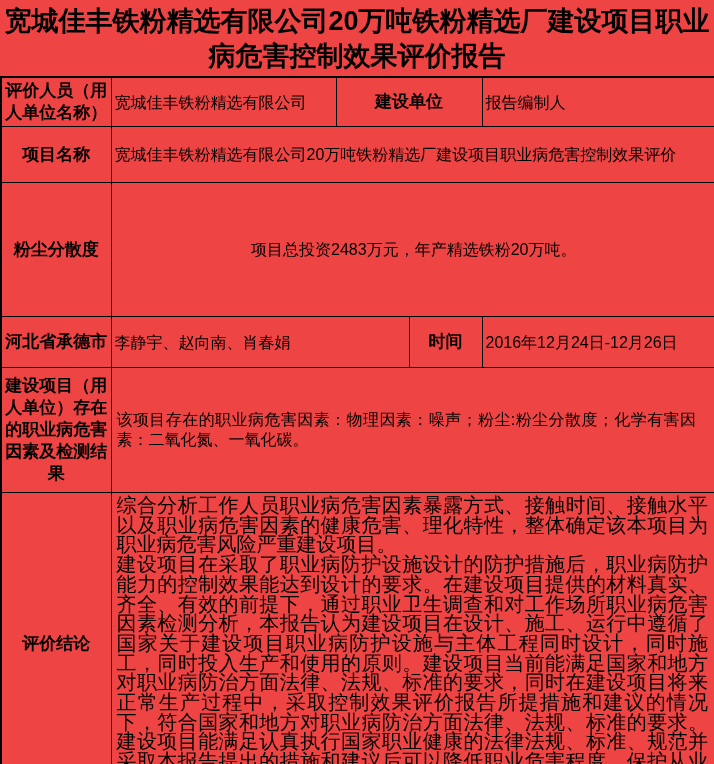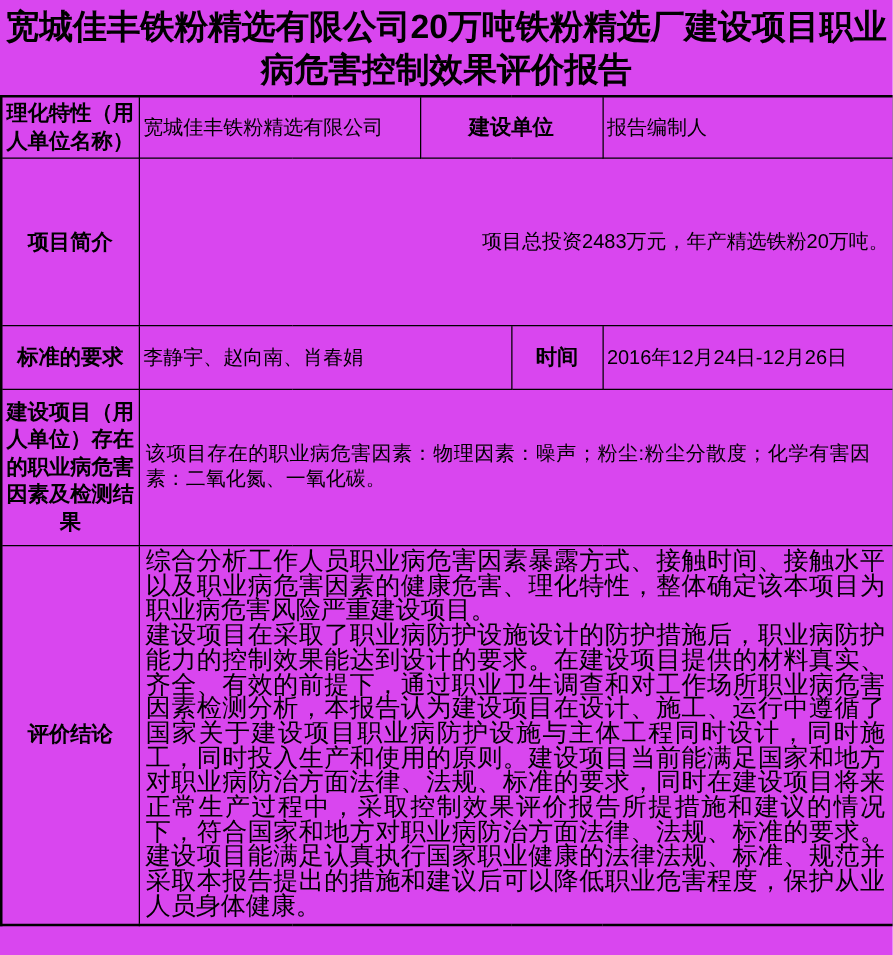--- a/index.html
+++ b/index.html
@@ -2,21 +2,21 @@
 <html><head>
 <meta charset="utf-8">
 <style>
   * { box-sizing: border-box; }
   html, body { margin: 0; padding: 0; background: #ffffff; }
   body {
     width: 714px;
     color: #000000;
     font-family: "Liberation Sans", sans-serif;
   }
-  .page { width: 714px; height: 764px; background: #d946ef; }
+  .page { width: 714px; height: 764px; background: #ef4444; }
   .doc-title {
     margin: 0;
     padding: 4px 2px 2px 2px;
     font-size: 27px;
     font-weight: bold;
     line-height: 35px;
     text-align: center;
     color: #000000;
   }
   table.report-table {
@@ -35,21 +35,21 @@
     word-break: break-all;
   }
   td.lbl {
     font-weight: bold;
     font-size: 17px;
     text-align: center;
     line-height: 22px;
     padding: 2px 2px;
   }
   td.val-center { }
-  td.val-left   { text-align: right; padding-left: 5px; }
+  td.val-left   { text-align: center; padding-left: 5px; }
   td.val-justify {
     text-align: justify;
     padding-left: 5px;
     padding-right: 18px;
     line-height: 20px;
   }
   td.conclusion-cell { vertical-align: middle; padding: 3px 6px 3px 5px; }
   td.conclusion-cell p {
     margin: 0;
     text-align: justify;
@@ -76,35 +76,39 @@
       <col style="width:110px">
       <col style="width:123px">
       <col style="width:102px">
       <col style="width:73px">
       <col style="width:73px">
       <col style="width:233px">
     </colgroup>
     <tbody>
 
       <tr class="r1">
-        <td class="lbl">理化特性（用人单位名称）</td>
+        <td class="lbl">评价人员（用人单位名称）</td>
         <td colspan="2" class="val-center">宽城佳丰铁粉精选有限公司</td>
         <td colspan="2" class="lbl">建设单位</td>
         <td class="val-center">报告编制人</td>
       </tr>
 
+      <tr class="r2">
+        <td class="lbl">项目名称</td>
+        <td colspan="5" class="val-center">宽城佳丰铁粉精选有限公司20万吨铁粉精选厂建设项目职业病危害控制效果评价</td>
+      </tr>
 
       <tr class="r3">
-        <td class="lbl">项目简介</td>
+        <td class="lbl">粉尘分散度</td>
         <td colspan="5" class="val-left">项目总投资2483万元，年产精选铁粉20万吨。</td>
       </tr>
 
 
       <tr class="r5">
-        <td class="lbl">标准的要求</td>
+        <td class="lbl">河北省承德市</td>
         <td colspan="3" class="val-center">李静宇、赵向南、肖春娟</td>
         <td class="lbl">时间</td>
         <td class="val-center">2016年12月24日-12月26日</td>
       </tr>
 
       <tr class="r6">
         <td class="lbl">建设项目（用人单位）存在的职业病危害因素及检测结果</td>
         <td colspan="5" class="val-justify">该项目存在的职业病危害因素：物理因素：噪声；粉尘:粉尘分散度；化学有害因素：二氧化氮、一氧化碳。</td>
       </tr>
 

